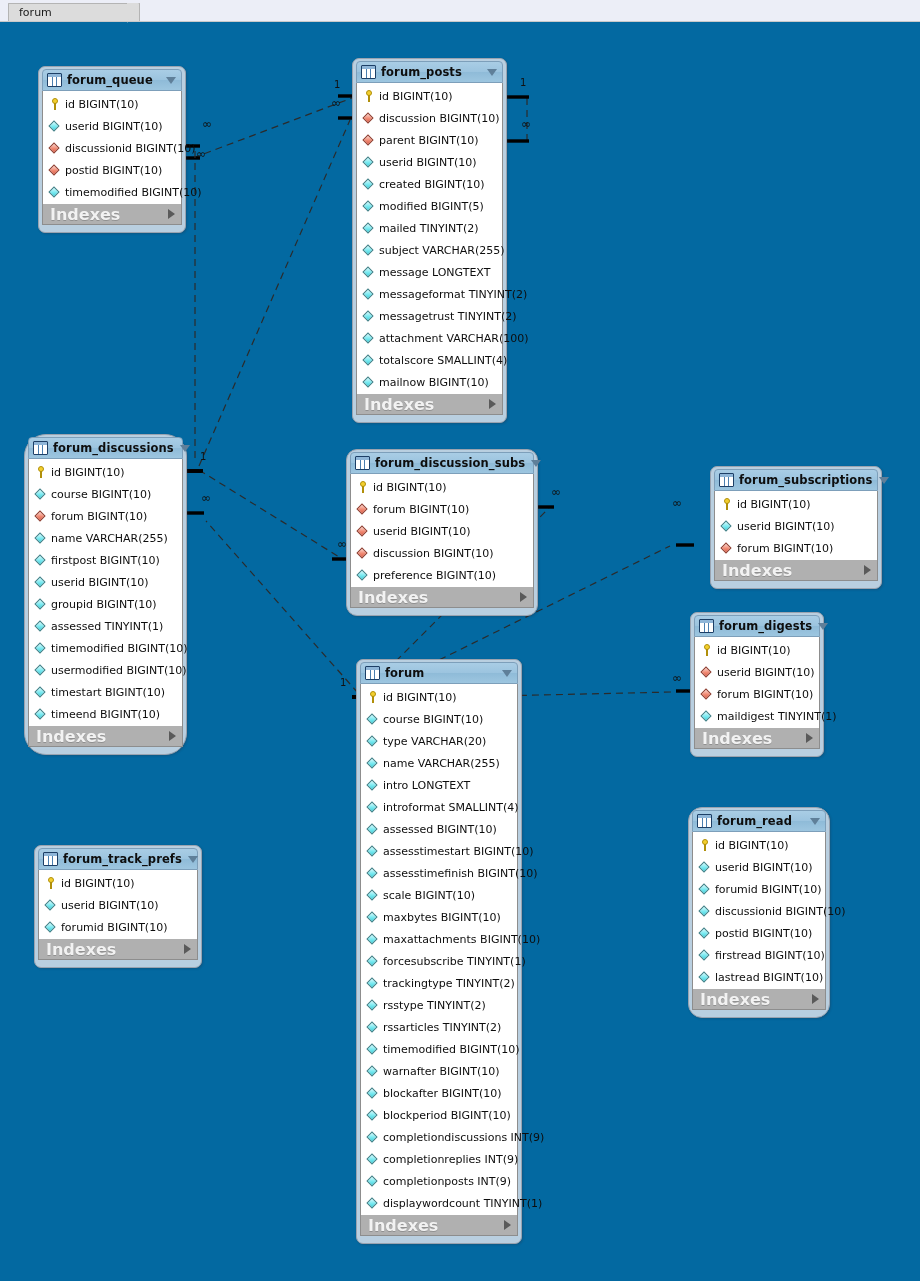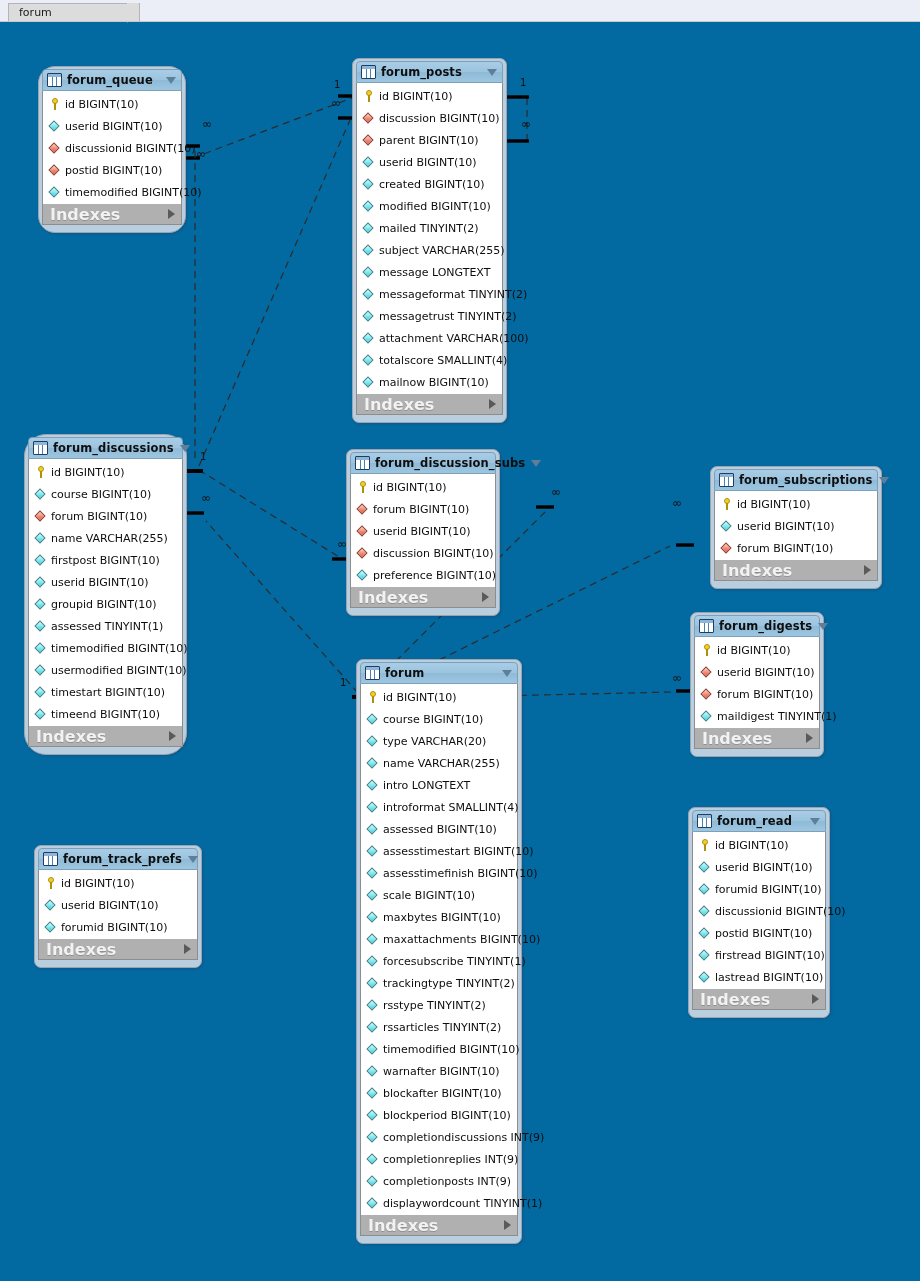--- a/index.html
+++ b/index.html
@@ -204,21 +204,21 @@
         <text x="201" y="502" class="card card-inf">∞</text>
         <text x="337" y="548" class="card card-inf">∞</text>
         <text x="551" y="496" class="card card-inf">∞</text>
         <text x="672" y="507" class="card card-inf">∞</text>
         <text x="672" y="682" class="card card-inf">∞</text>
         <text x="340" y="686" class="card">1</text>
       </g>
   </svg>
 
   <div id="tables">
-      <div class="tbl" style="left: 38px; top: 66px; width: 148px; border-radius: 17px;">
+      <div class="tbl" style="left: 38px; top: 66px; width: 148px;">
         <div class="tbl-hd">
           <span class="tbl-ico"></span>
           <span class="tbl-name">forum_queue</span>
           <span class="caret"></span>
         </div>
         <div class="cols">
           <div class="col">
             <span class="gl pk"></span>
             <span>id BIGINT(10)</span>
           </div>
@@ -266,21 +266,21 @@
           <div class="col">
             <span class="gl d"></span>
             <span>userid BIGINT(10)</span>
           </div>
           <div class="col">
             <span class="gl d"></span>
             <span>created BIGINT(10)</span>
           </div>
           <div class="col">
             <span class="gl d"></span>
-            <span>modified BIGINT(10)</span>
+            <span>modified BIGINT(5)</span>
           </div>
           <div class="col">
             <span class="gl d"></span>
             <span>mailed TINYINT(2)</span>
           </div>
           <div class="col">
             <span class="gl d"></span>
             <span>subject VARCHAR(255)</span>
           </div>
           <div class="col">
@@ -367,21 +367,21 @@
           <div class="col">
             <span class="gl d"></span>
             <span>timeend BIGINT(10)</span>
           </div>
         </div>
         <div class="idx">
           <span class="idx-lbl">Indexes</span>
           <span class="idx-arw"></span>
         </div>
       </div>
-      <div class="tbl" style="left: 346px; top: 449px; width: 154px;">
+      <div class="tbl" style="left: 346px; top: 449px; width: 192px; border-radius: 11px;">
         <div class="tbl-hd">
           <span class="tbl-ico"></span>
           <span class="tbl-name">forum_discussion_subs</span>
           <span class="caret"></span>
         </div>
         <div class="cols">
           <div class="col">
             <span class="gl pk"></span>
             <span>id BIGINT(10)</span>
           </div>
@@ -563,21 +563,21 @@
           <div class="col">
             <span class="gl d"></span>
             <span>maildigest TINYINT(1)</span>
           </div>
         </div>
         <div class="idx">
           <span class="idx-lbl">Indexes</span>
           <span class="idx-arw"></span>
         </div>
       </div>
-      <div class="tbl" style="left: 688px; top: 807px; width: 142px;">
+      <div class="tbl" style="left: 688px; top: 807px; width: 142px; border-radius: 14px;">
         <div class="tbl-hd">
           <span class="tbl-ico"></span>
           <span class="tbl-name">forum_read</span>
           <span class="caret"></span>
         </div>
         <div class="cols">
           <div class="col">
             <span class="gl pk"></span>
             <span>id BIGINT(10)</span>
           </div>

